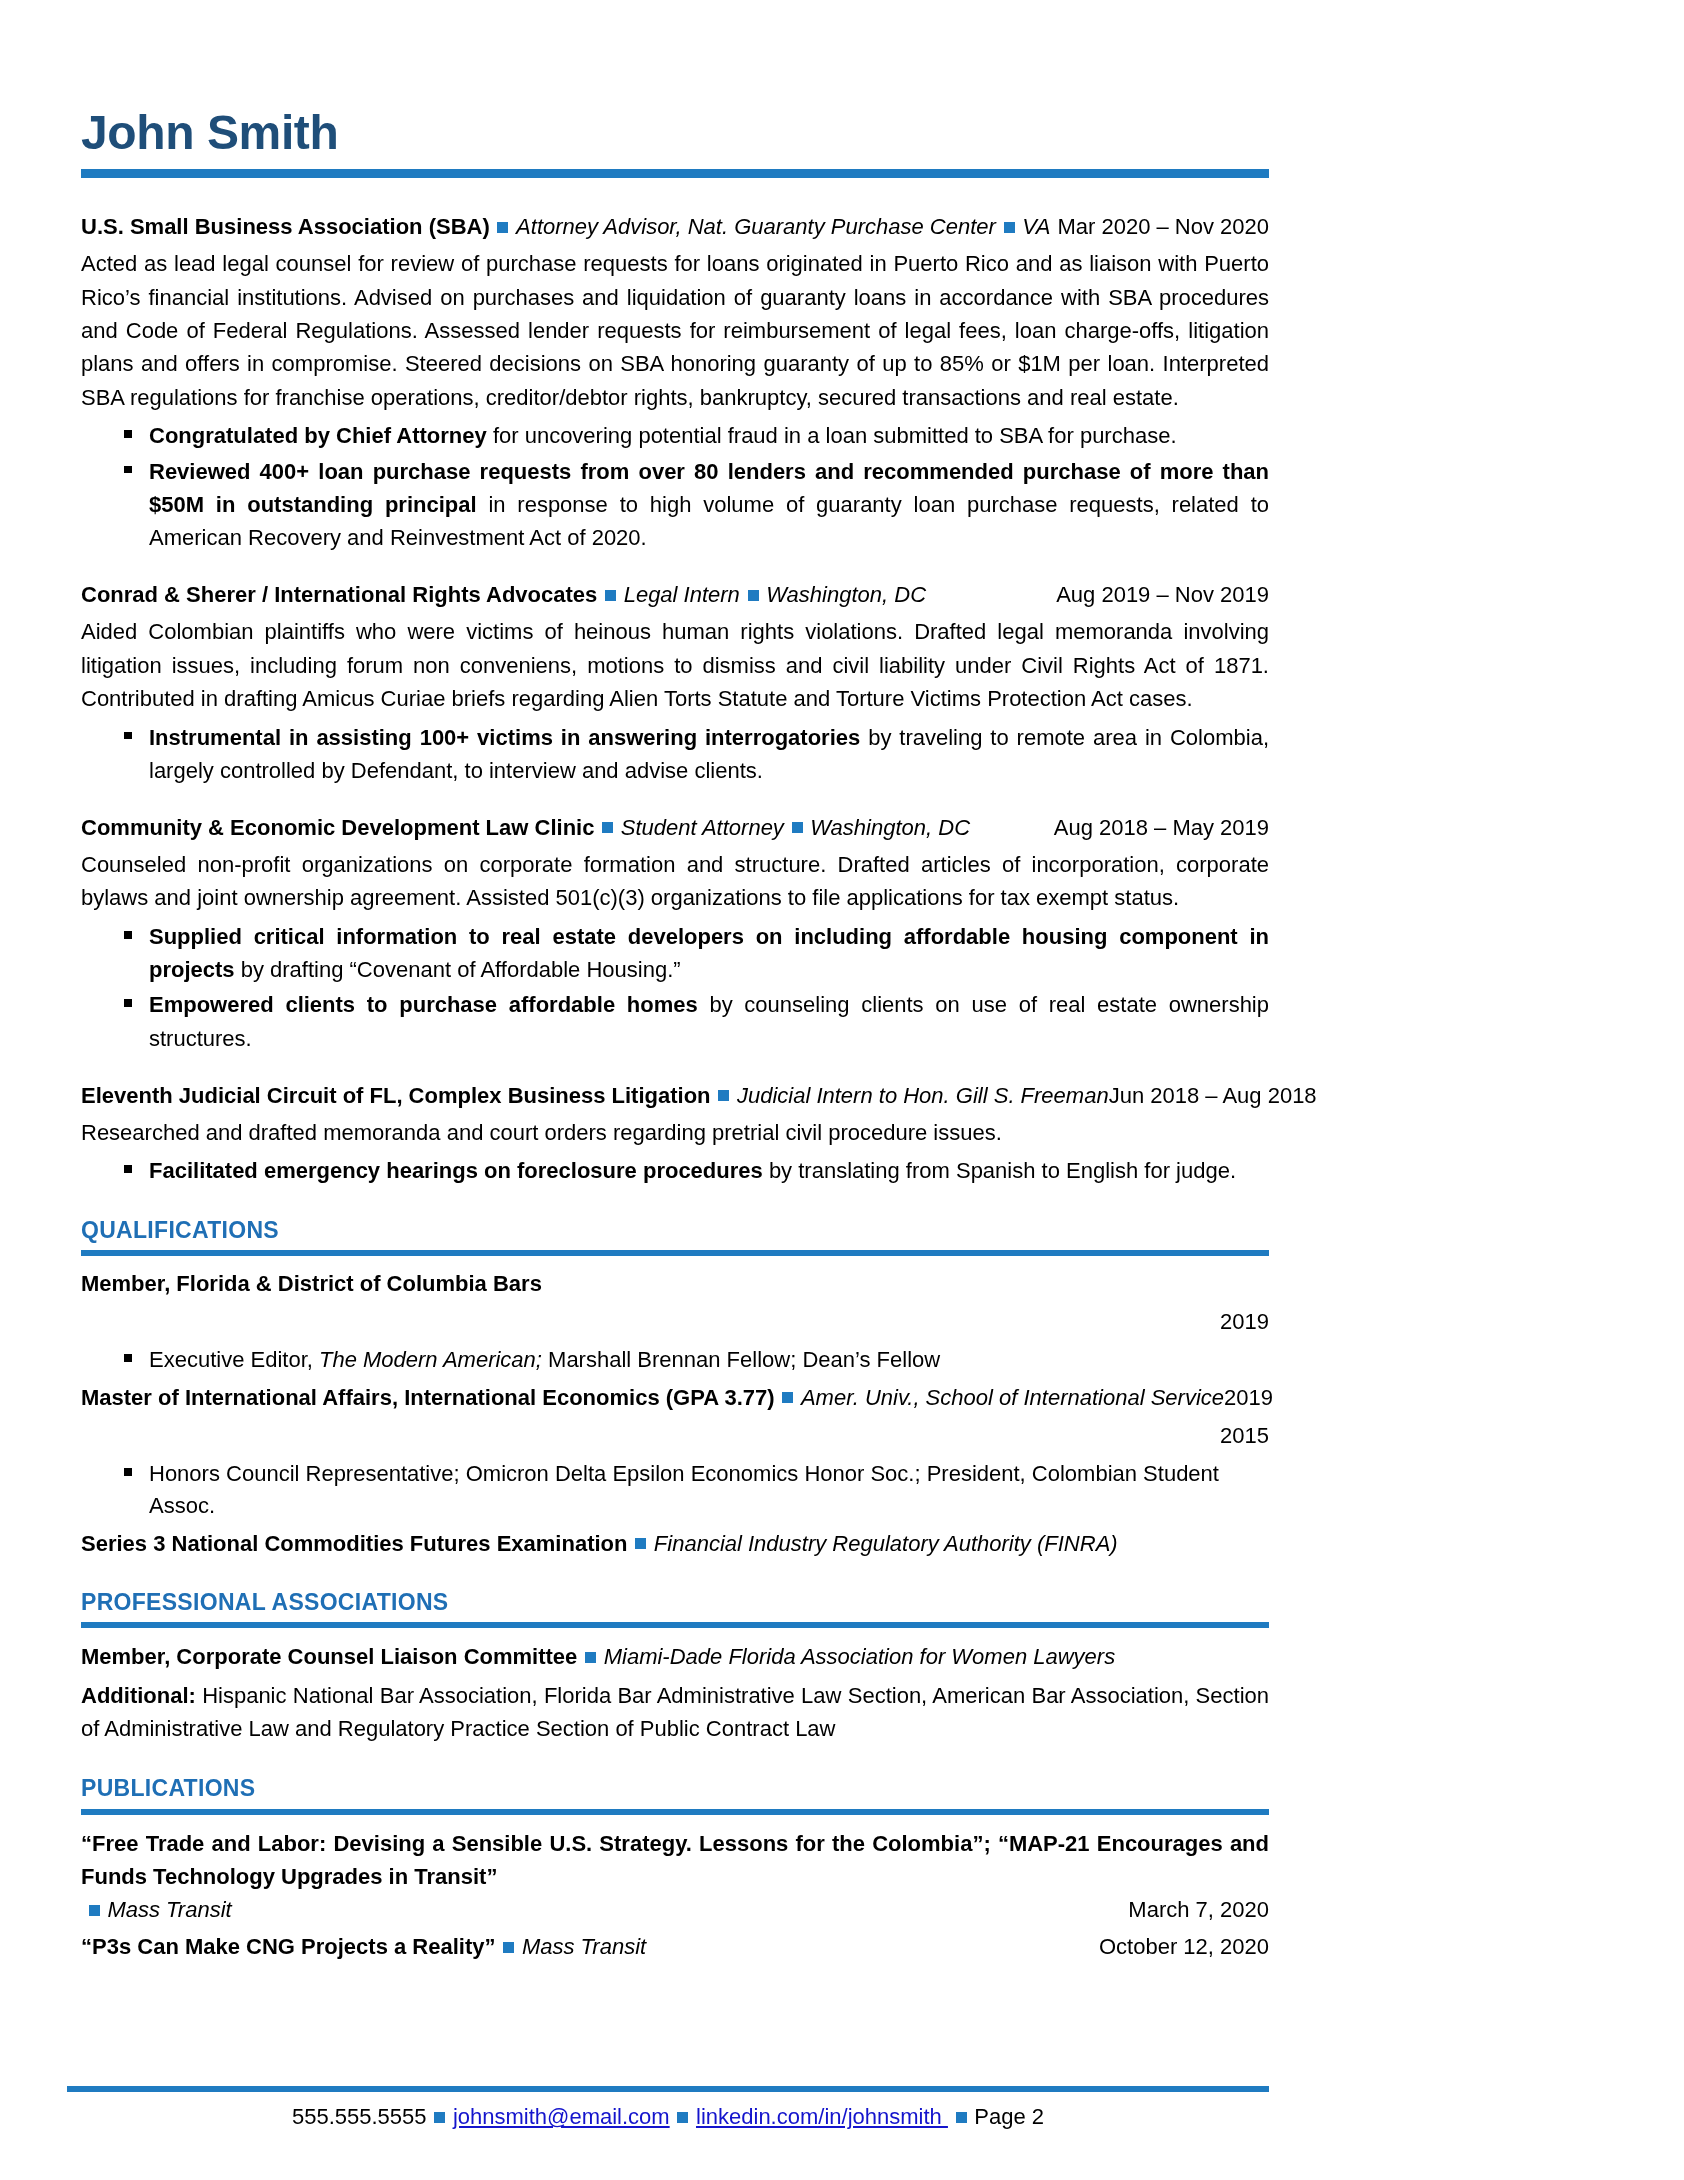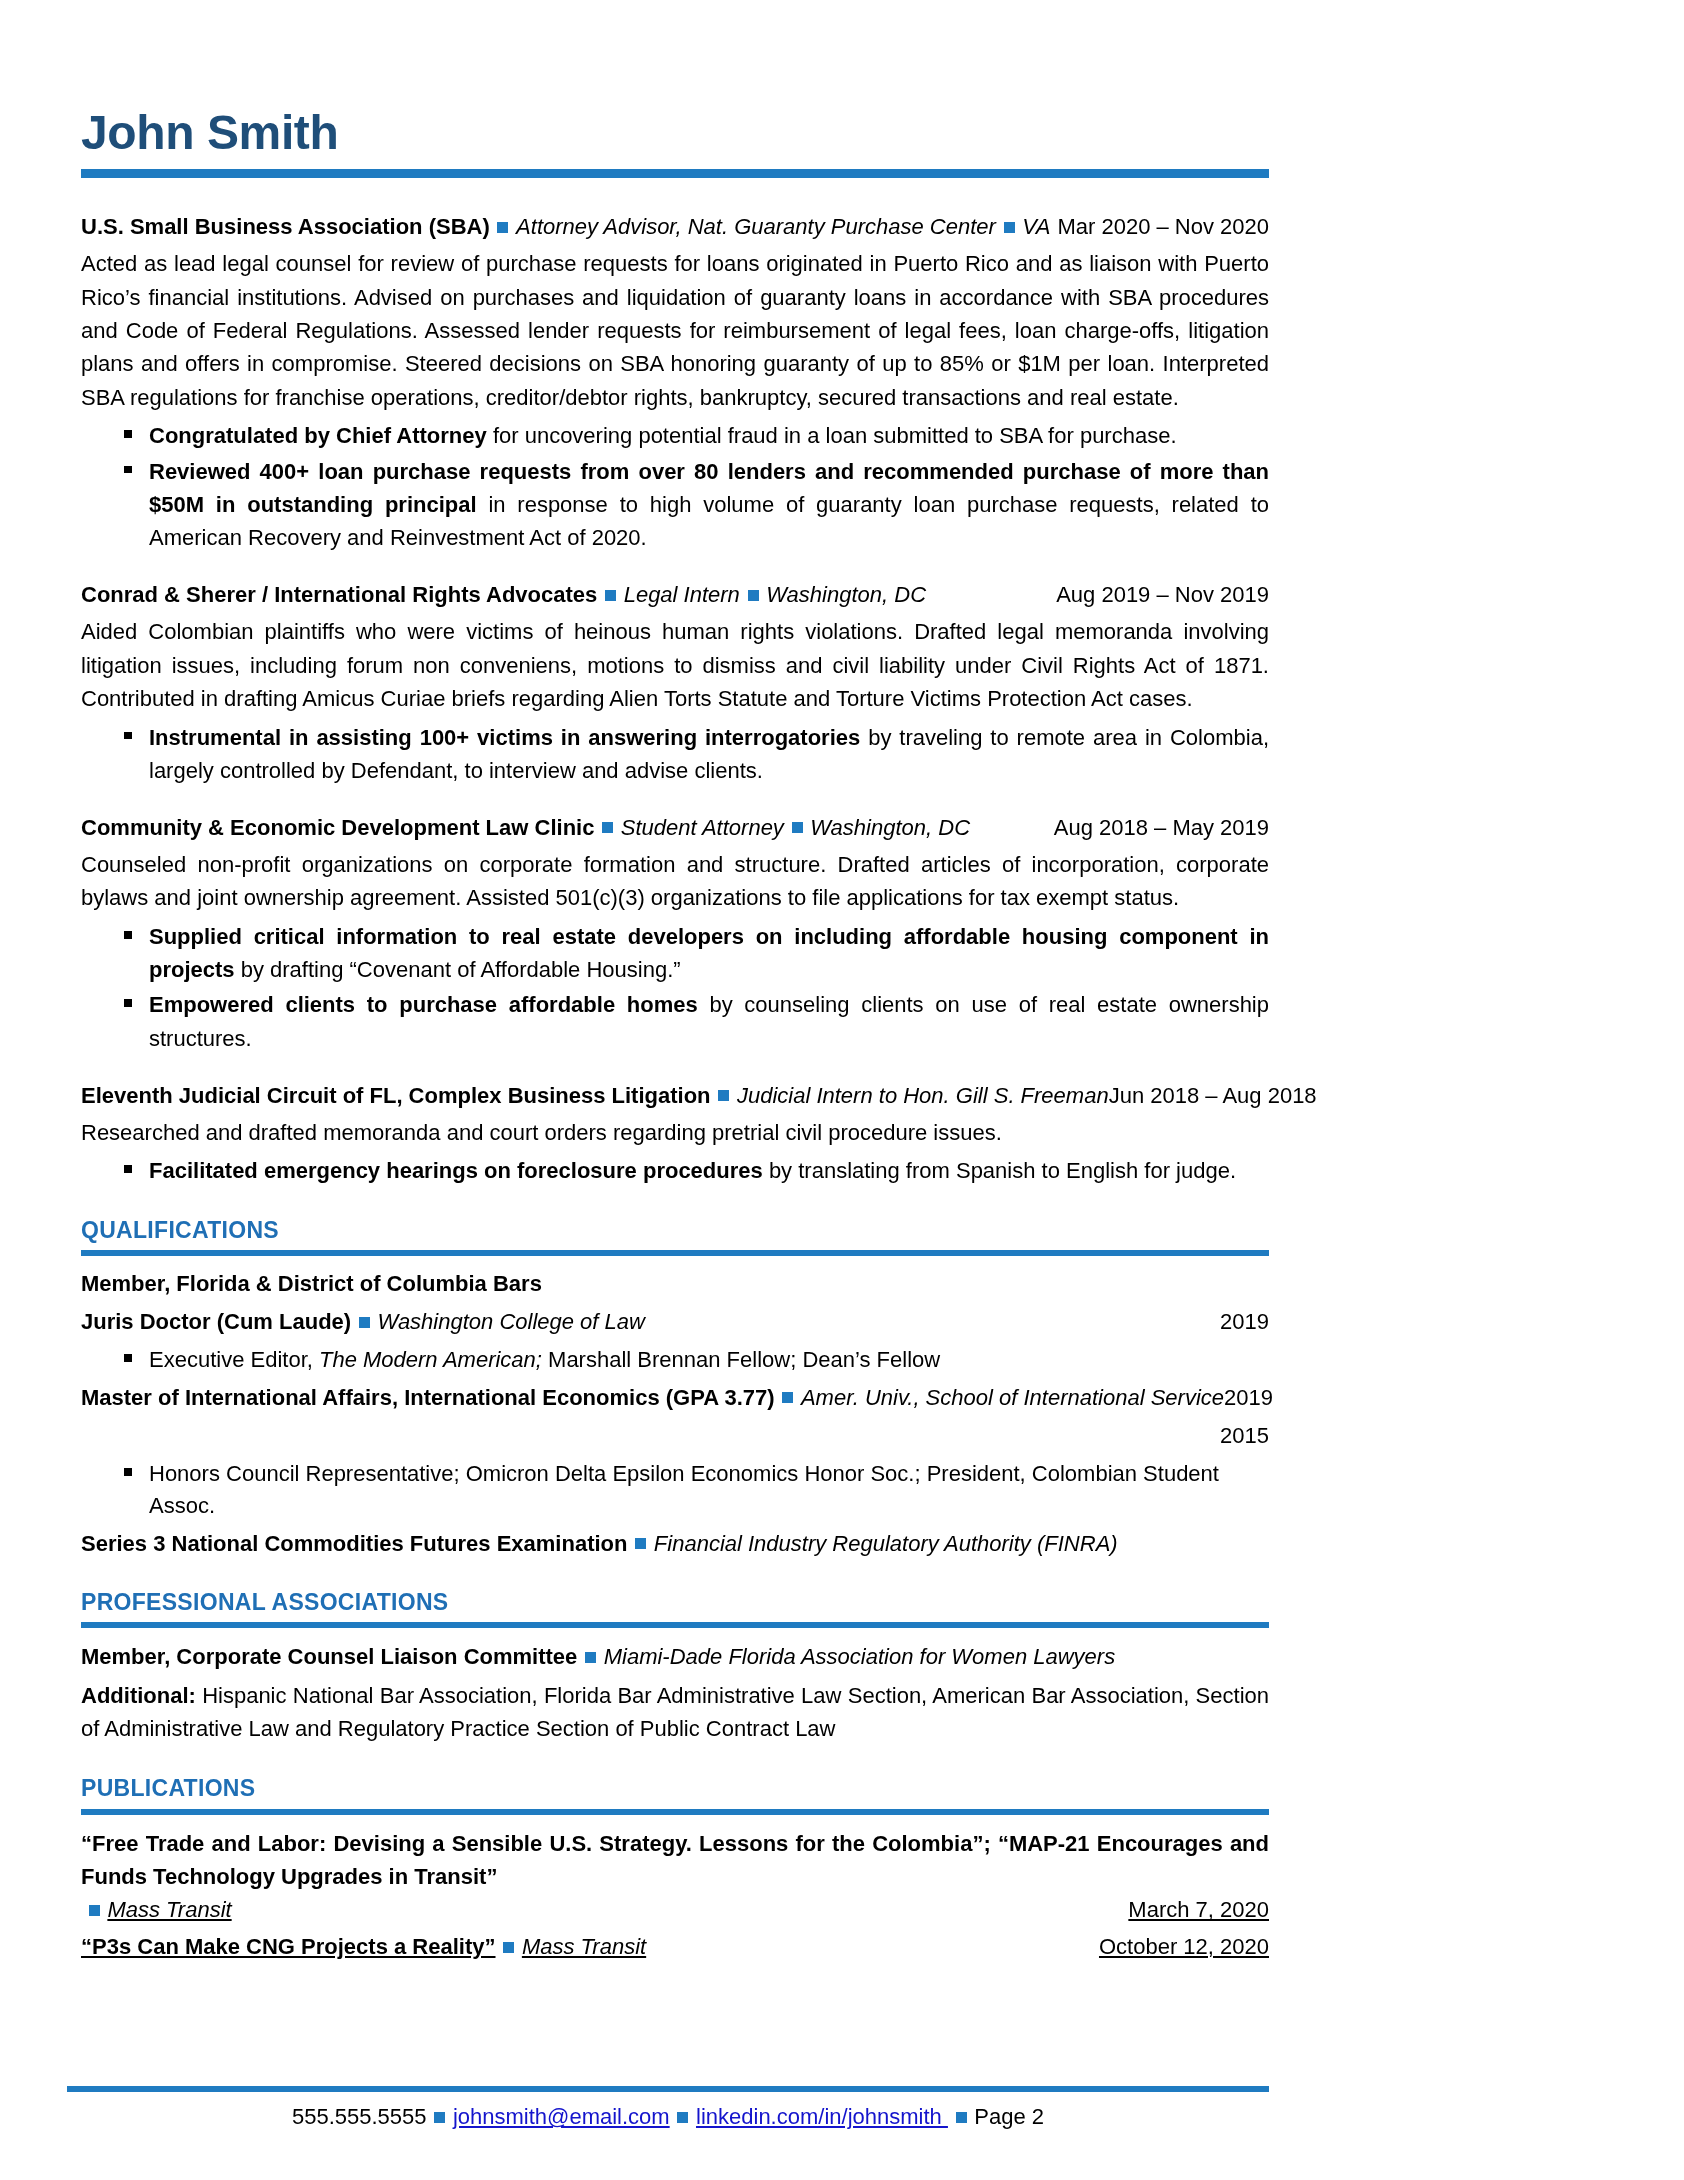--- a/index.html
+++ b/index.html
@@ -159,21 +159,20 @@
   .pub {
     font-size:22px;
     line-height:1.52;
     margin-bottom:3.4px;
   }
   .pub-text { font-weight:bold; text-align:justify; }
   .pub-row {
     display:flex;
     align-items:center;
     white-space:nowrap;
-    text-decoration:underline;
   }
   .pub-row .left { flex:0 0 auto; }
   .pub-row .spacer { flex:1 1 auto; }
   .pub-row .pdate { flex:0 0 auto; font-weight:normal; }
 
   
   .footer-wrap {
     position:absolute;
     left:67px;
     right:81px;
@@ -266,23 +265,20 @@
 
   <div class="section">
     <div class="section-title">QUALIFICATIONS</div>
     <div class="section-rule"></div>
 
     <div class="qrow">
       <span class="left qtitle">Member, Florida &amp; District of Columbia Bars</span>
     </div>
 
     <div class="qrow">
-      <span class="left">
-        <span class="qtitle">Juris Doctor (Cum Laude)</span><span class="sq"></span><span class="qsub">Washington College of Law</span>
-      </span>
       <span class="spacer"></span>
       <span class="year">2019</span>
     </div>
     <ul class="subbullets">
       <li><span>Executive Editor, </span><span class="ital">The Modern American;</span><span> Marshall Brennan Fellow; Dean’s Fellow</span></li>
     </ul>
 
     <div class="qrow">
       <span class="left">
         <span class="qtitle">Master of International Affairs, International Economics (GPA 3.77)</span><span class="sq"></span><span class="qsub">Amer. Univ., School of International Service</span>

